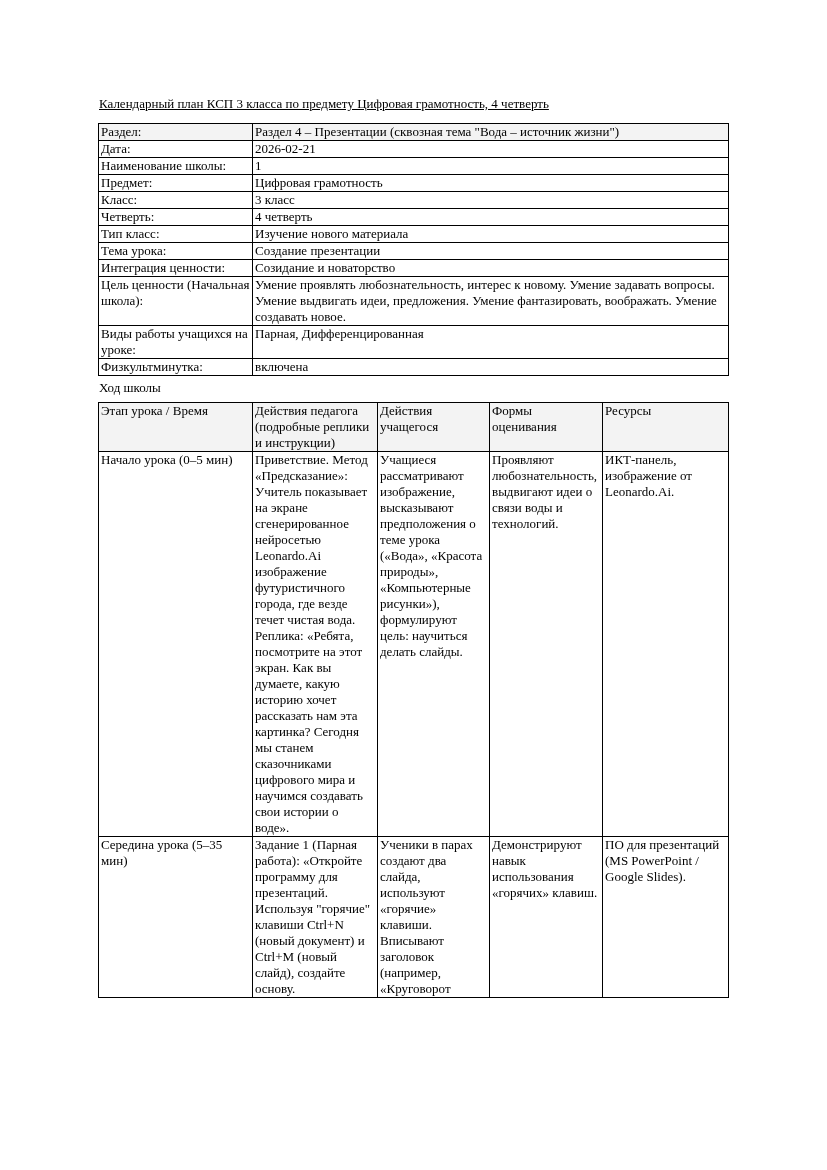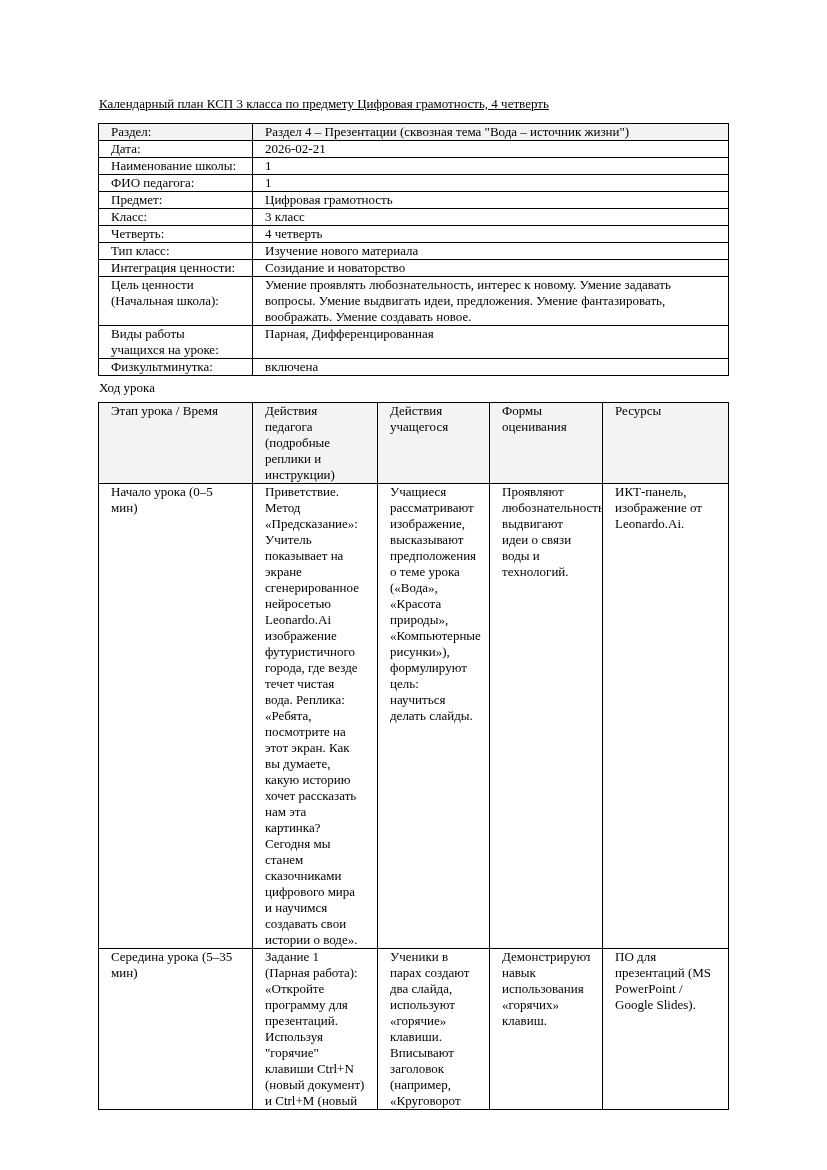--- a/index.html
+++ b/index.html
@@ -28,21 +28,21 @@
     line-height: 16px;
     text-decoration: underline;
   }
   table {
     border-collapse: collapse;
     table-layout: fixed;
     width: 630px;
   }
   td, th {
     border: 1px solid #000000;
-    padding: 0 12px;
+    padding: 0 2px;
     vertical-align: top;
     font-weight: normal;
     text-align: left;
     font-size: 13px;
     line-height: 16px;
     overflow: hidden;
   }
   tr.shaded td, tr.shaded th {
     background: #f3f3f3;
   }
@@ -77,59 +77,59 @@
       </tr>
       <tr>
         <td>Дата:</td>
         <td>2026-02-21</td>
       </tr>
       <tr>
         <td>Наименование школы:</td>
         <td>1</td>
       </tr>
       <tr>
-        <td>ФИО педагога:</td>
-        <td>1</td>
-      </tr>
-      <tr>
         <td>Предмет:</td>
         <td>Цифровая грамотность</td>
       </tr>
       <tr>
         <td>Класс:</td>
         <td>3 класс</td>
       </tr>
       <tr>
         <td>Четверть:</td>
         <td>4 четверть</td>
       </tr>
       <tr>
         <td>Тип класс:</td>
         <td>Изучение нового материала</td>
+      </tr>
+      <tr>
+        <td>Тема урока:</td>
+        <td>Создание презентации</td>
       </tr>
       <tr>
         <td>Интеграция ценности:</td>
         <td>Созидание и новаторство</td>
       </tr>
       <tr>
         <td>Цель ценности (Начальная школа):</td>
         <td>Умение проявлять любознательность, интерес к новому. Умение задавать вопросы. Умение выдвигать идеи, предложения. Умение фантазировать, воображать. Умение создавать новое.</td>
       </tr>
       <tr>
         <td>Виды работы учащихся на уроке:</td>
         <td>Парная, Дифференцированная</td>
       </tr>
       <tr>
         <td>Физкультминутка:</td>
         <td>включена</td>
       </tr>
     </tbody>
   </table>
 
-  <p class="section-heading">Ход урока</p>
+  <p class="section-heading">Ход школы</p>
 
   <table>
     <colgroup>
       <col style="width:154px">
         <col style="width:125px">
         <col style="width:112px">
         <col style="width:113px">
         <col style="width:126px">
     </colgroup>
     <tbody>

